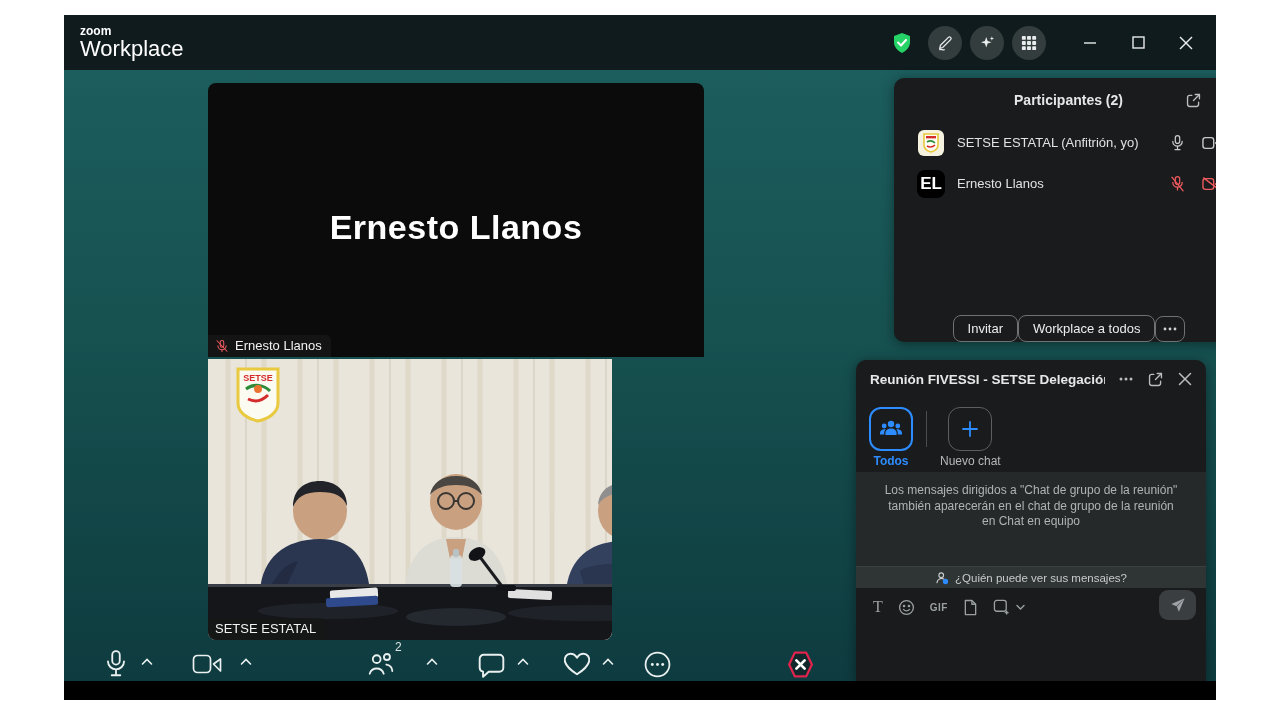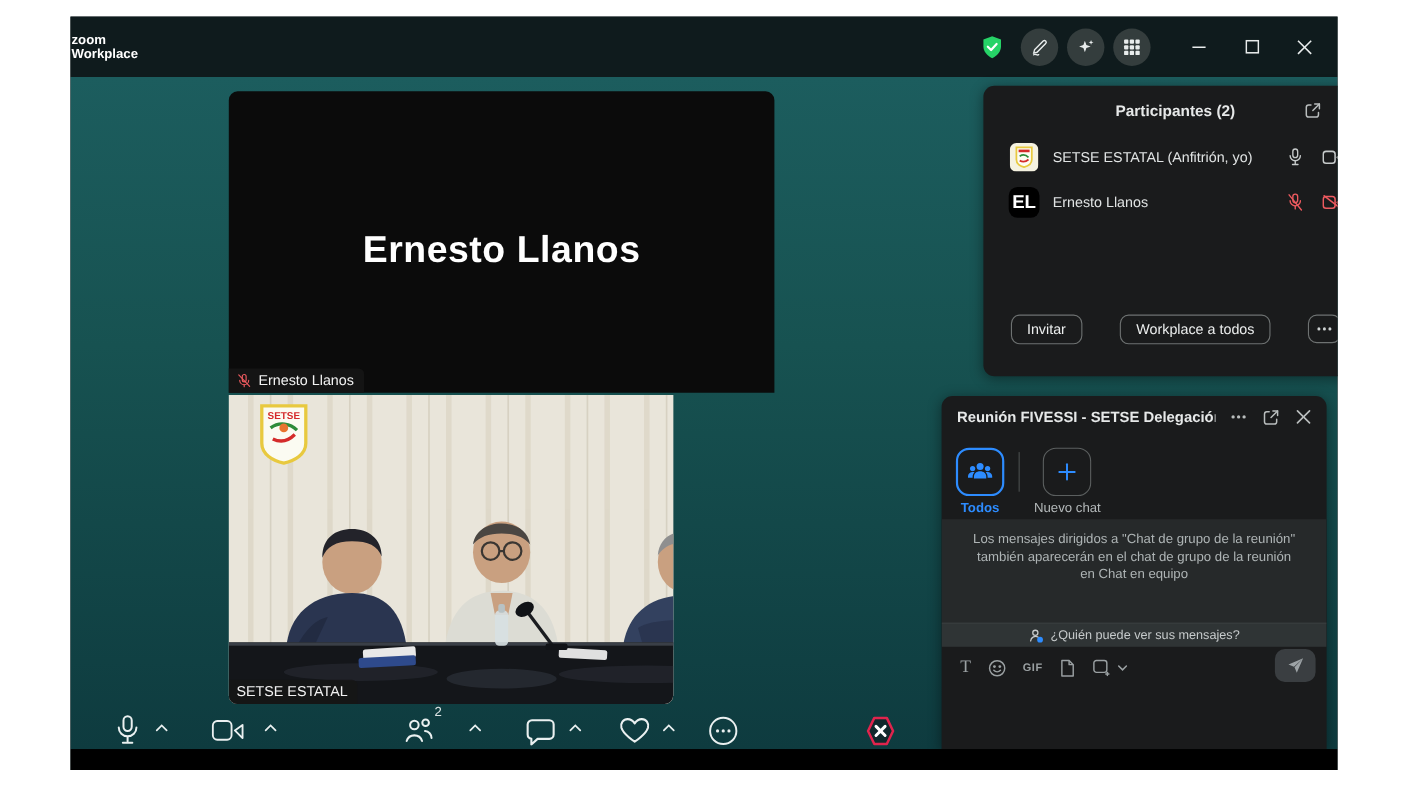--- a/index.html
+++ b/index.html
@@ -1,23 +1,23 @@
 <!DOCTYPE html>
 <html><head>
 <meta charset="utf-8">
 <style>
   * { margin:0; padding:0; box-sizing:border-box; }
   html,body { width:1280px; height:720px; background:#ffffff; font-family:"Liberation Sans", sans-serif; overflow:hidden; }
   .window { position:absolute; left:64px; top:15px; width:1152px; height:685px; background:#0E191B; overflow:hidden; }
 
   
   .titlebar { position:absolute; left:0; top:0; width:100%; height:55px; background:#0F1B1D; display:flex; align-items:center; }
-  .logo { margin-left:1px; color:#FFFFFF; line-height:1.05; }
+  .logo { margin-left:16px; color:#FFFFFF; line-height:1.05; }
   .logo .l1 { font-size:12px; font-weight:bold; }
-  .logo .l2 { font-size:12px; font-weight:bold; }
+  .logo .l2 { font-size:22px; font-weight:normal; }
   .meet-info { display:flex; align-items:center; gap:7px; margin-left:56px; color:#E4E7E7; font-size:12.5px; }
   .tb-right { position:absolute; right:10px; top:0; height:55px; display:flex; align-items:center; gap:8px; }
   .circ-btn { width:34px; height:34px; border-radius:50%; background:#343D3D; display:flex; align-items:center; justify-content:center; }
   .win-ctl { width:40px; height:34px; display:flex; align-items:center; justify-content:center; }
 
   
   .stage { position:absolute; left:0; top:55px; width:100%; height:611px;
            background:linear-gradient(180deg,#1C5D5E 0%,#175251 40%,#0E3B3F 100%); }
   .tiles { position:absolute; left:144px; top:13px; width:496px; }
   .tile-top { position:relative; width:496px; height:274px; background:#0B0B0B; border-radius:8px 8px 0 0; margin-bottom:2px; }
@@ -35,21 +35,21 @@
   .participants { top:63px; height:264px; display:flex; flex-direction:column;margin-left:38px; }
   .p-header { height:44px; display:flex; align-items:center; padding:0 14px; }
   .p-title { flex:1; text-align:center; font-size:14px; font-weight:bold; padding-left:44px; }
   .hdr-icons { display:flex; align-items:center; gap:14px; }
   .p-list { flex:1; }
   .p-row { height:41px; display:flex; align-items:center; padding:0 23px; }
   .avatar { width:28px; height:28px; border-radius:8px; flex:none; display:flex; align-items:center; justify-content:center; }
   .avatar.el { background:#000000; color:#FFFFFF; font-size:17px; font-weight:bold; }
   .p-name { flex:1; margin-left:12px; font-size:13px; color:#E0E3E3; white-space:nowrap; }
   .p-icons { display:flex; gap:17px; align-items:center; }
-  .p-footer { height:56px; display:flex; align-items:flex-start; justify-content:center; gap:34px; }
+  .p-footer { height:56px; display:flex; align-items:flex-end; justify-content:center; }
   .pill-btn { background:transparent; border:1px solid #6E7272; border-radius:8px; color:#ECEEEE; font-size:13px;
               font-family:"Liberation Sans",sans-serif; padding:5px 14px; white-space:nowrap; }
   .more-btn { width:30px; height:26px; border:1px solid #6E7272; border-radius:8px; background:transparent;
               display:flex; align-items:center; justify-content:center; }
 
   
   .chat { top:345px; height:321px; display:flex; flex-direction:column; border-radius:10px 10px 0 0; overflow:hidden; }
   .c-header { height:38px; display:flex; align-items:center; padding:0 14px; gap:14px; }
   .c-title { flex:1; font-size:13.5px; font-weight:bold; white-space:nowrap; overflow:hidden; }
   .c-tabs { display:flex; padding:9px 0 0 13px; gap:13px; height:74px; }

